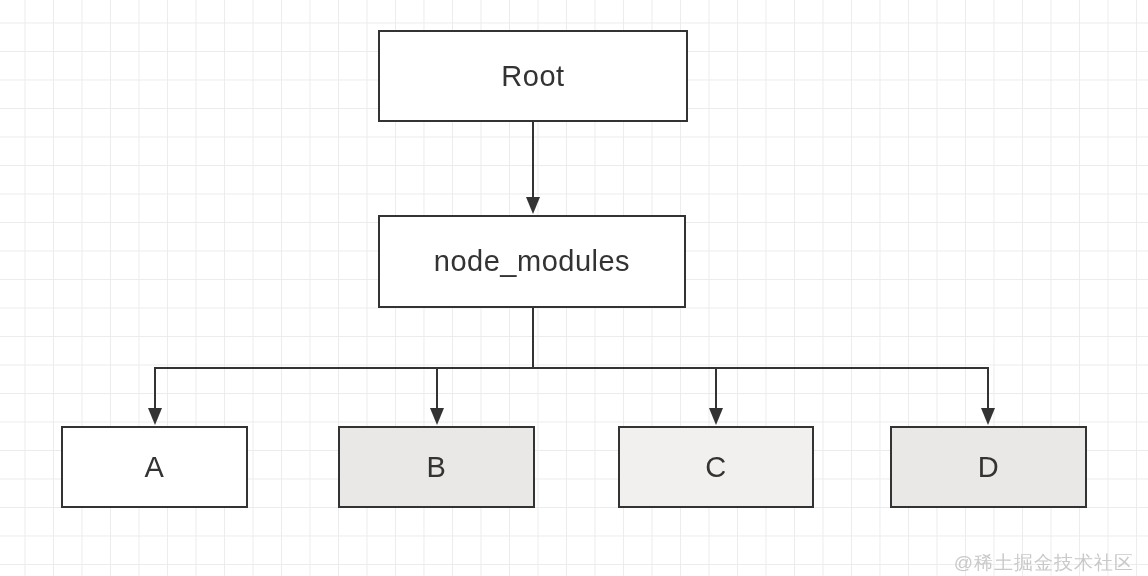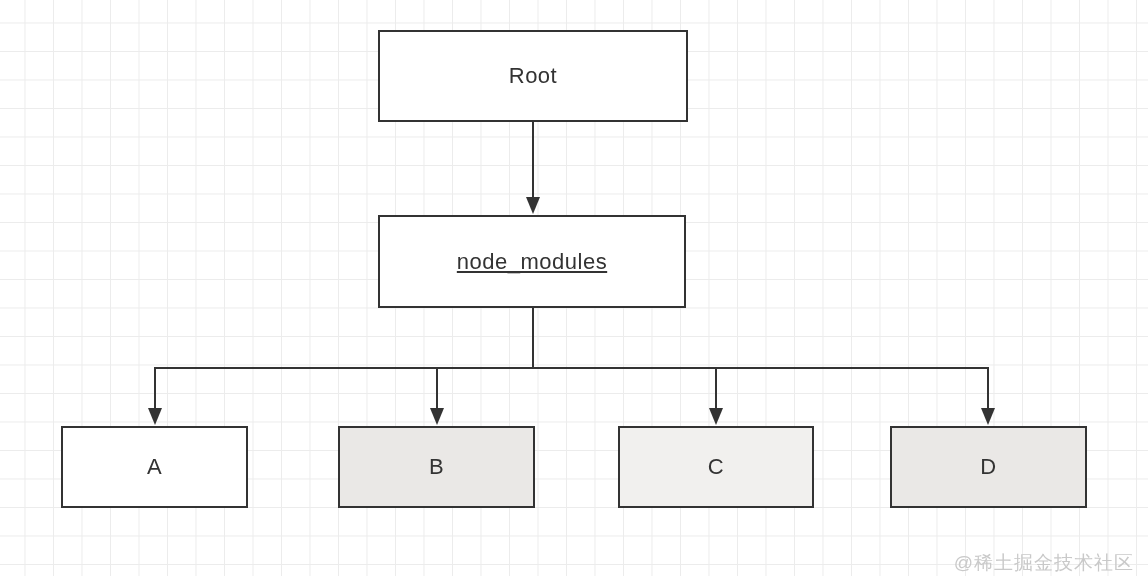--- a/index.html
+++ b/index.html
@@ -32,28 +32,28 @@
   .node {
     position: absolute;
     box-sizing: border-box;
     border: 2px solid #333333;
     background: #ffffff;
     display: flex;
     align-items: center;
     justify-content: center;
   }
   .node-label {
-    font-size: 22px;
+    font-size: 29px;
     line-height: 1;
     color: inherit;
     letter-spacing: 0.5px;
     white-space: nowrap;
   }
   .node-root         { left: 378px; top: 30px;  width: 310px; height: 92px; }
-  .node-node-modules { left: 378px; top: 215px; width: 308px; height: 93px; text-decoration: underline; }
+  .node-node-modules { left: 378px; top: 215px; width: 308px; height: 93px; }
   .node-a { left: 61px;  top: 426px; width: 187px; height: 82px; }
   .node-b { left: 338px; top: 426px; width: 197px; height: 82px; }
   .node-c { left: 618px; top: 426px; width: 196px; height: 82px; }
   .node-d { left: 890px; top: 426px; width: 197px; height: 82px; }
   .watermark {
     position: absolute;
     right: 14px;
     bottom: 0;
     font-size: 19px;
     letter-spacing: 1px;

